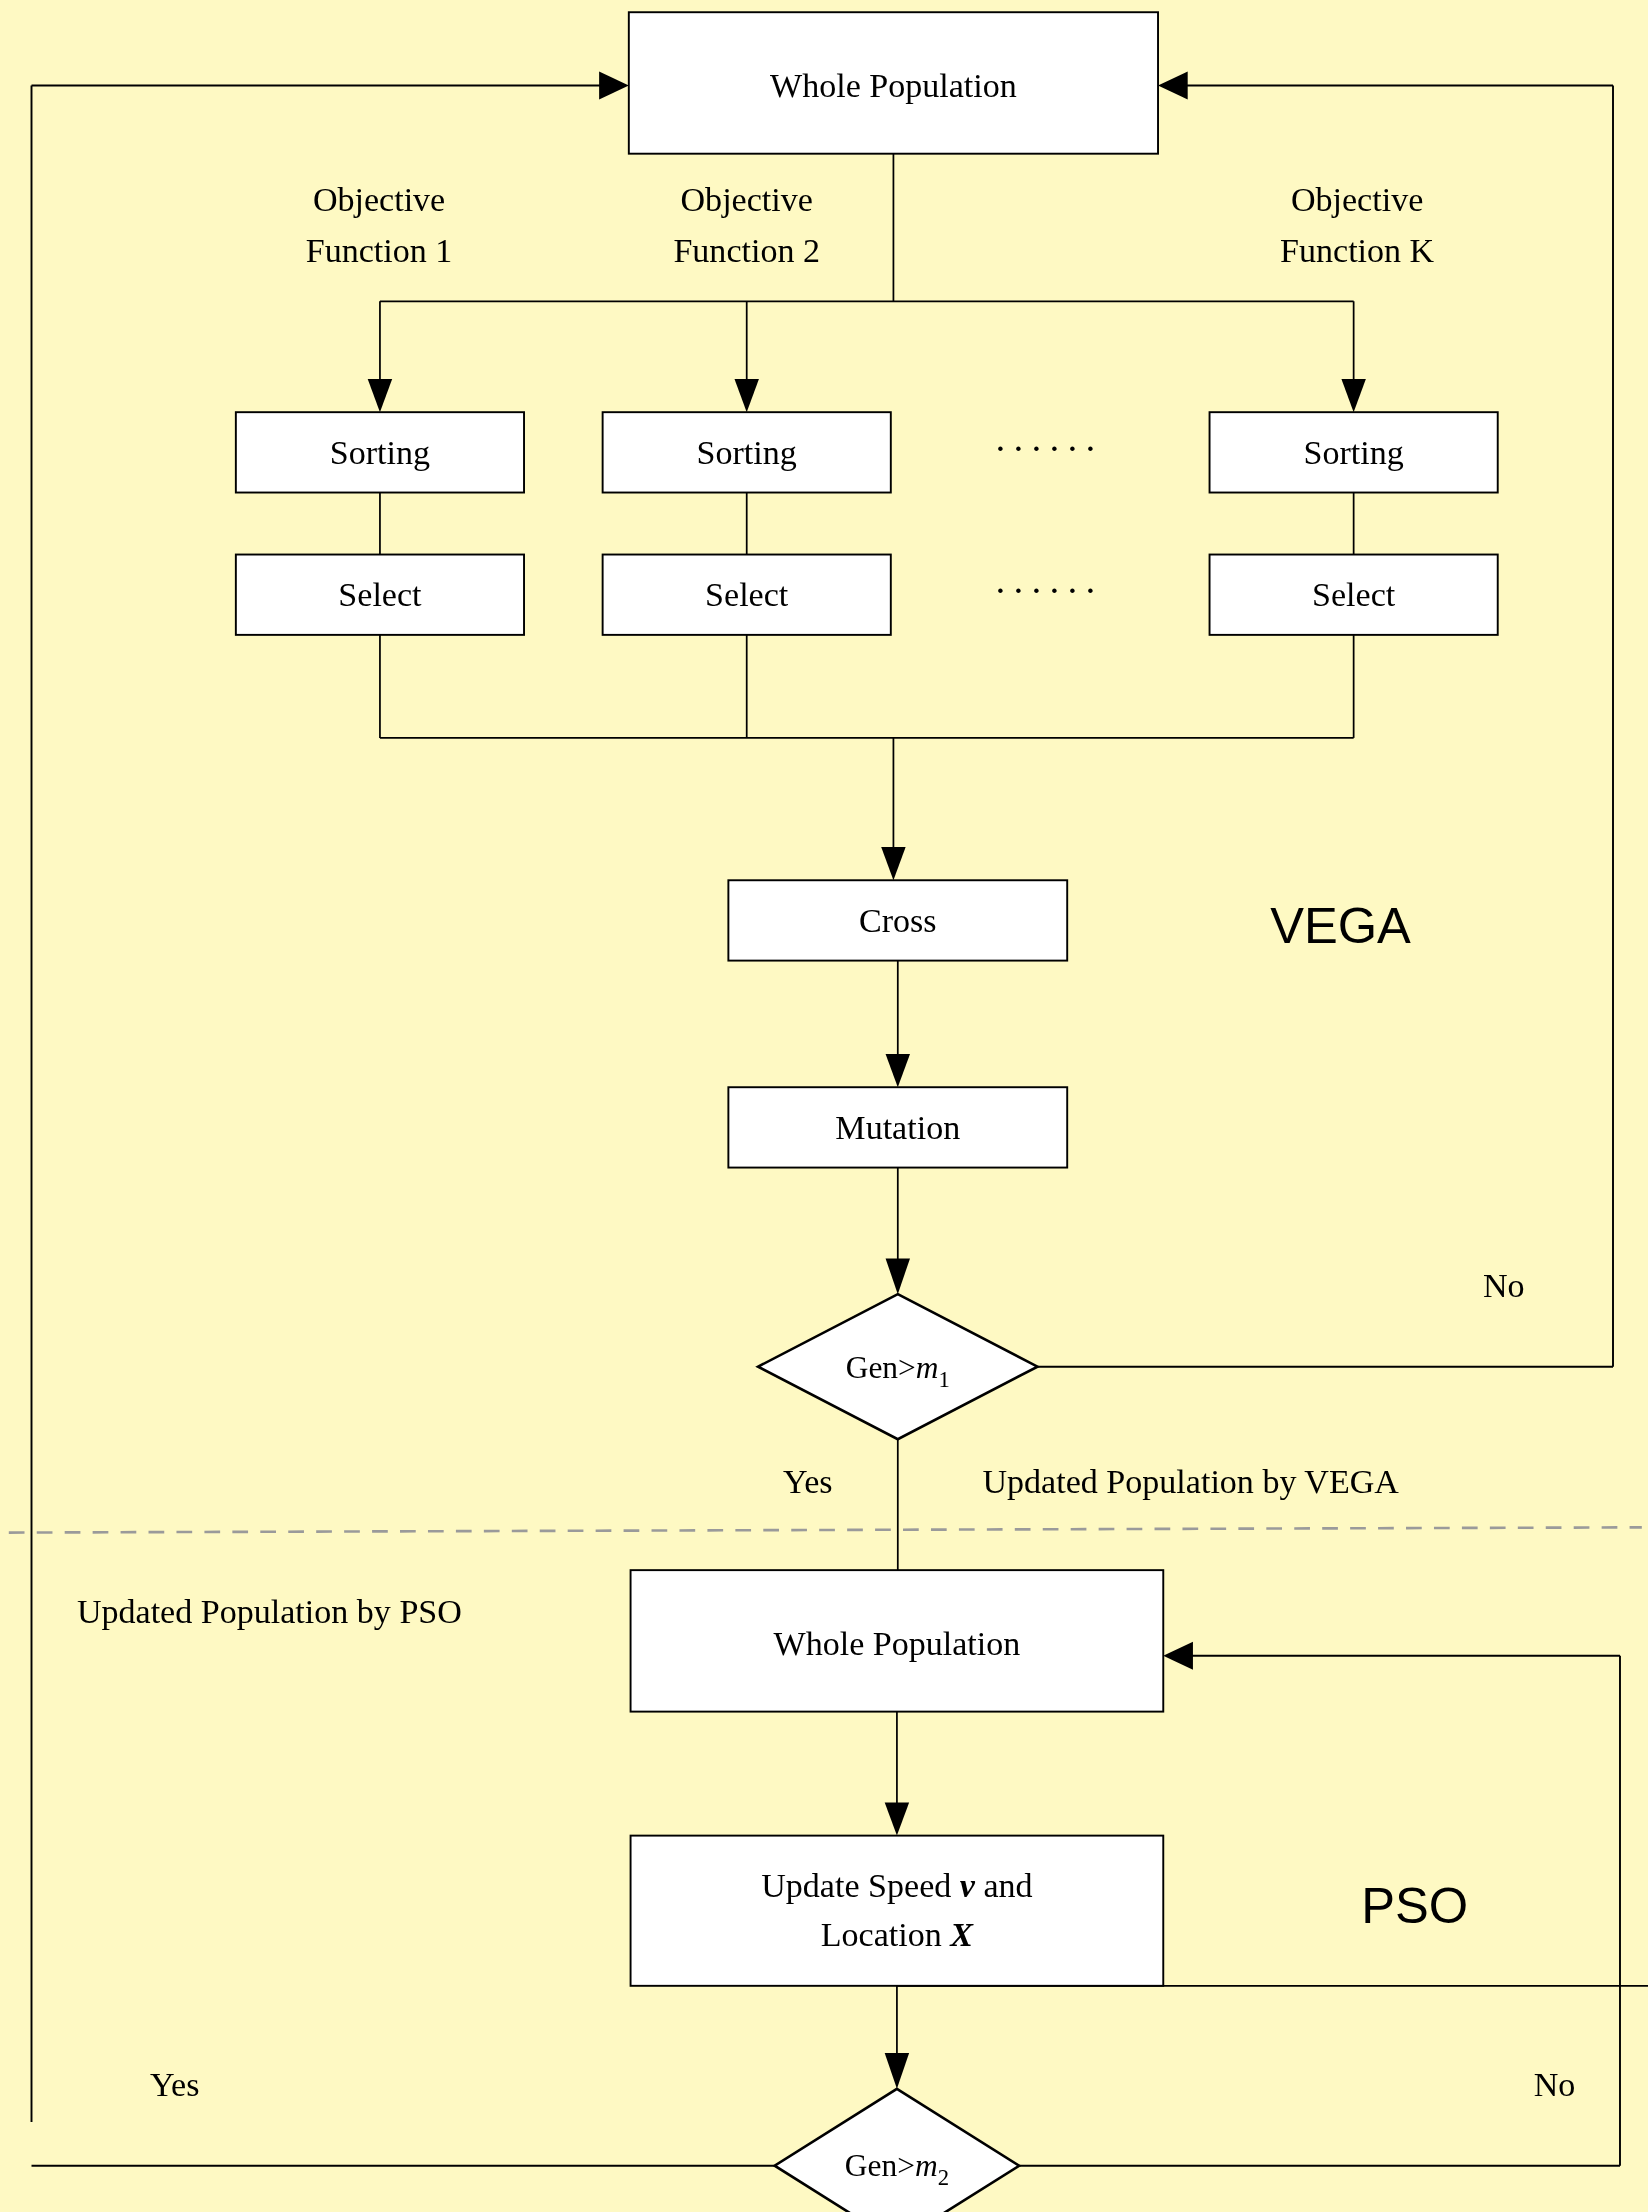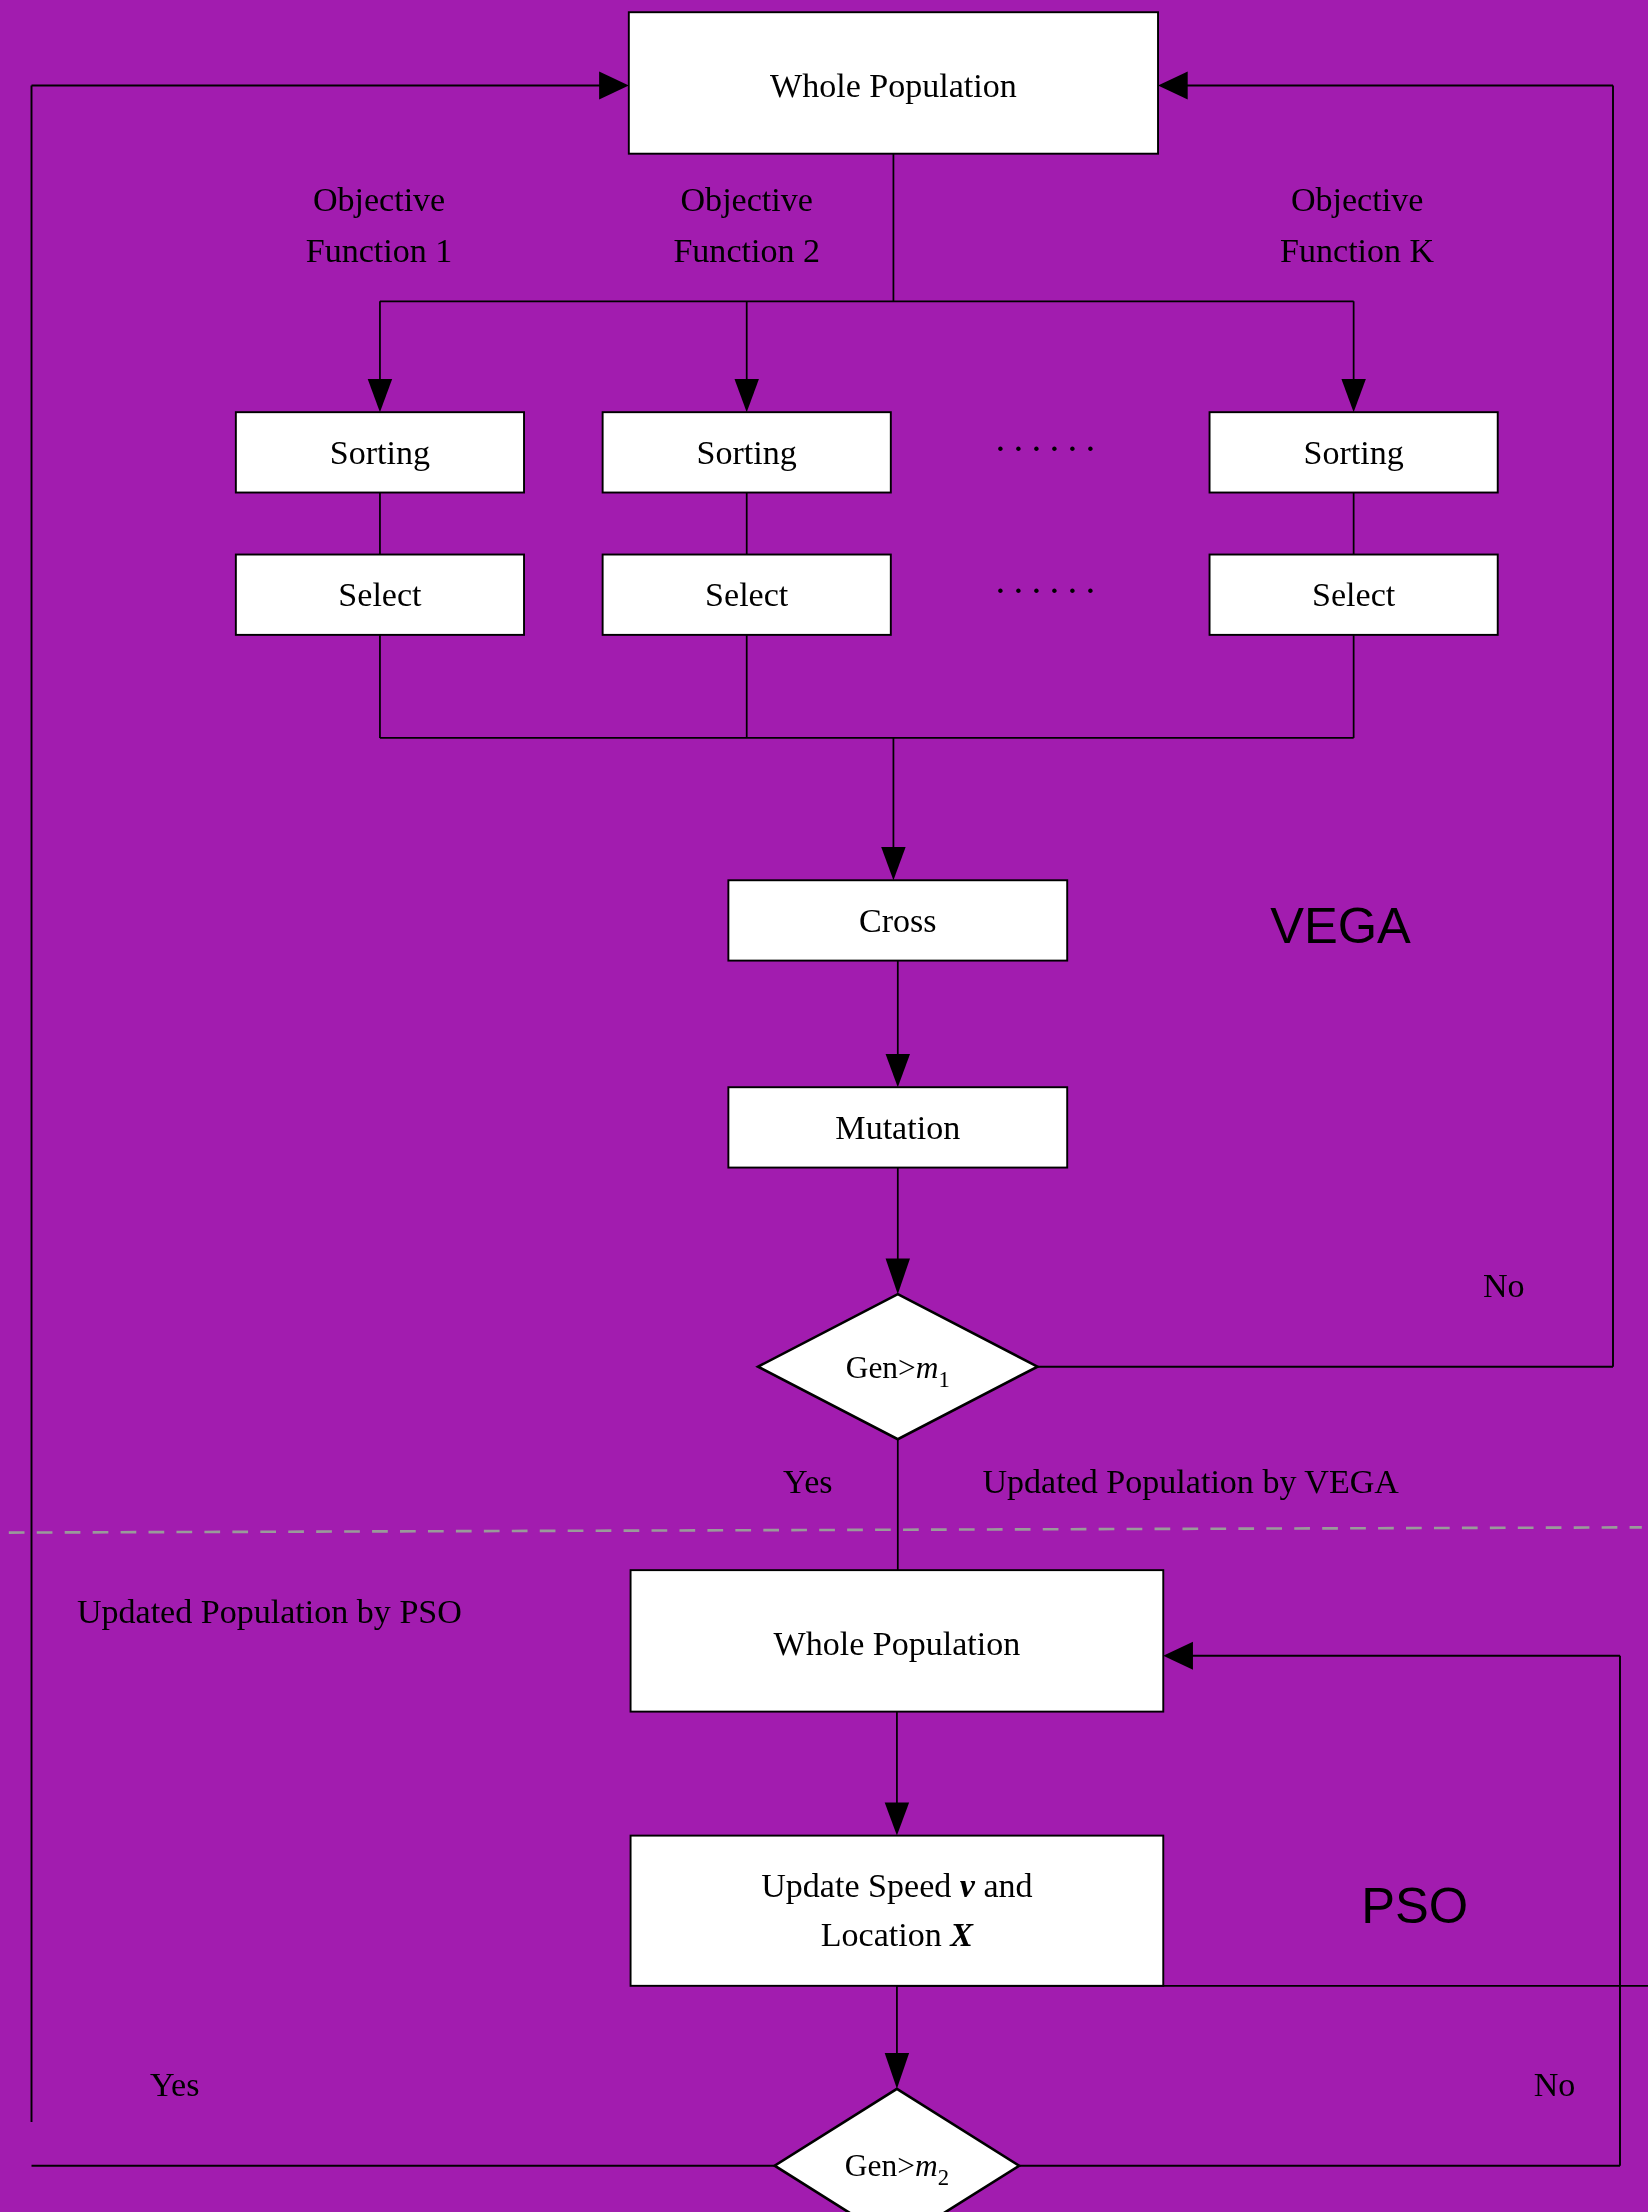--- a/index.html
+++ b/index.html
@@ -7,21 +7,21 @@
     padding: 0;
     background: #ffffff;
   }
   body {
     font-family: "Liberation Serif", "DejaVu Serif", serif;
   }
   #diagram-root {
     position: relative;
     width: 1648px;
     height: 2212px;
-    background: #a21caf;
+    background: #fef9c3;
     overflow: hidden;
   }
   svg.flow {
     position: absolute;
     left: 0;
     top: 0;
     width: 1648px;
     height: 2212px;
     display: block;
   }

